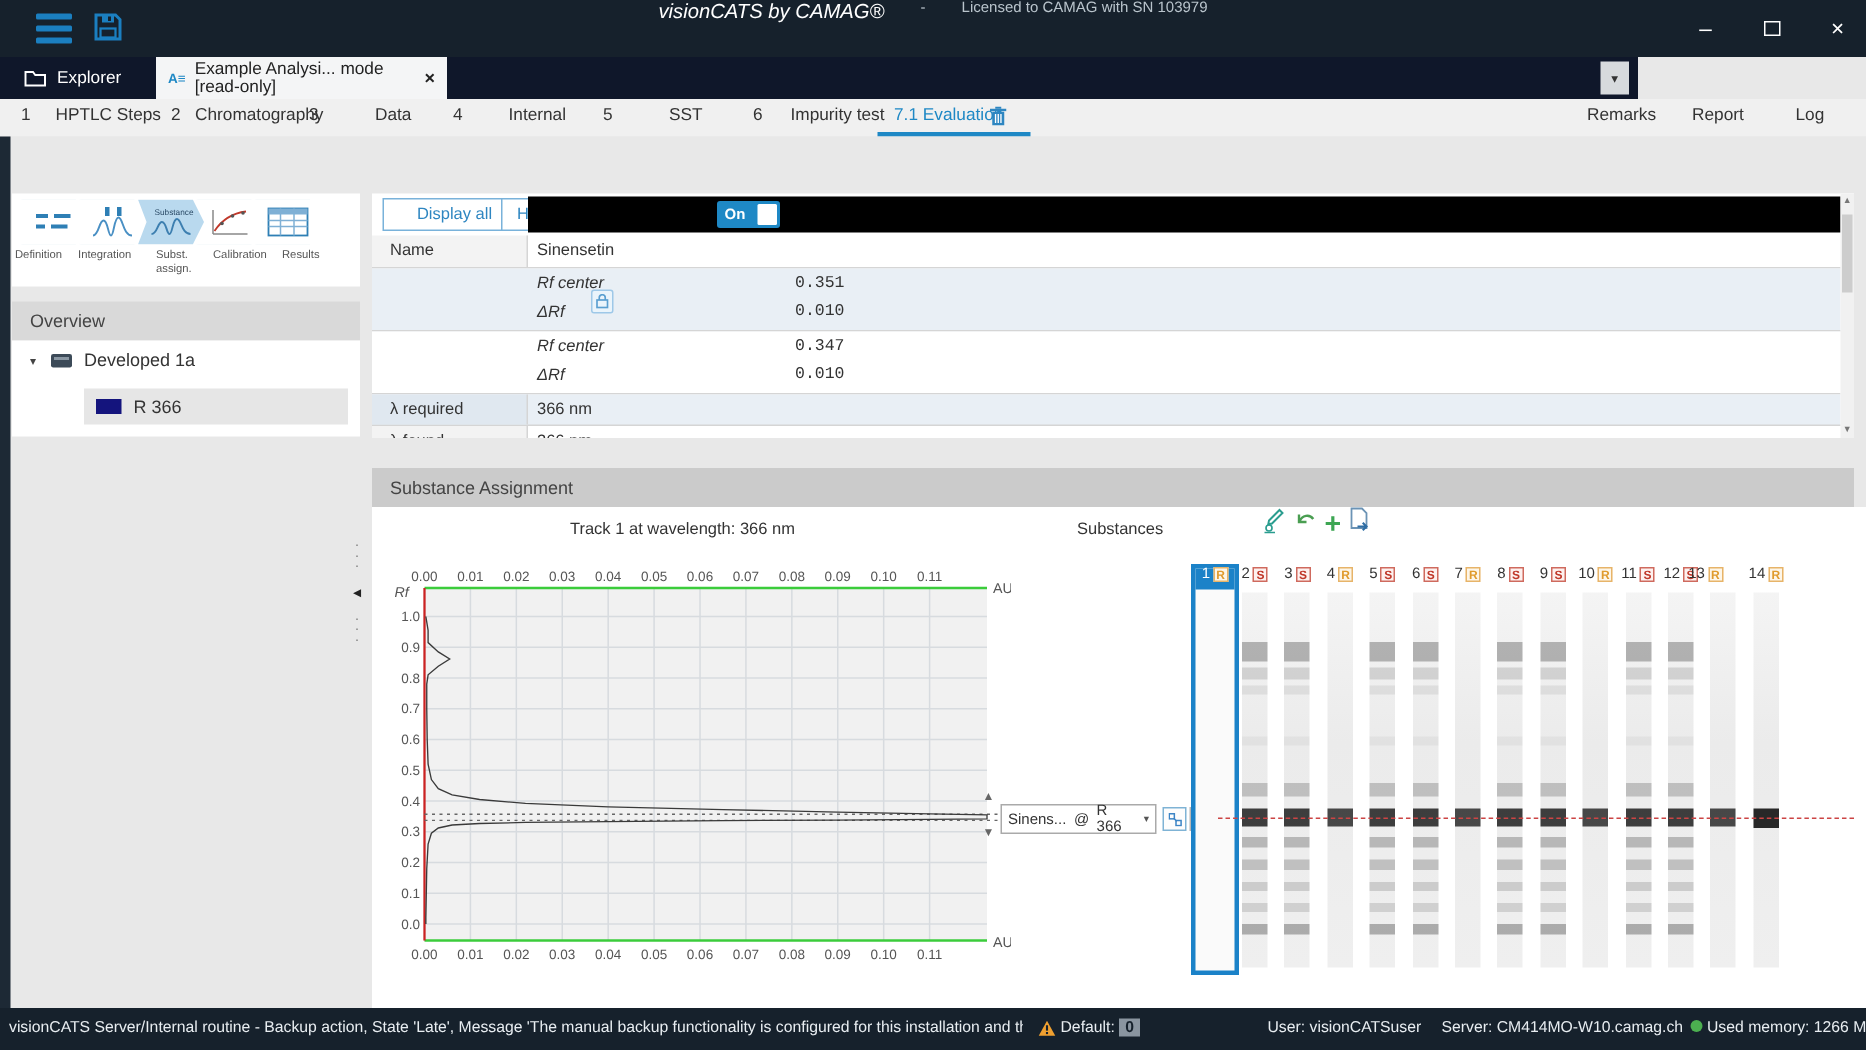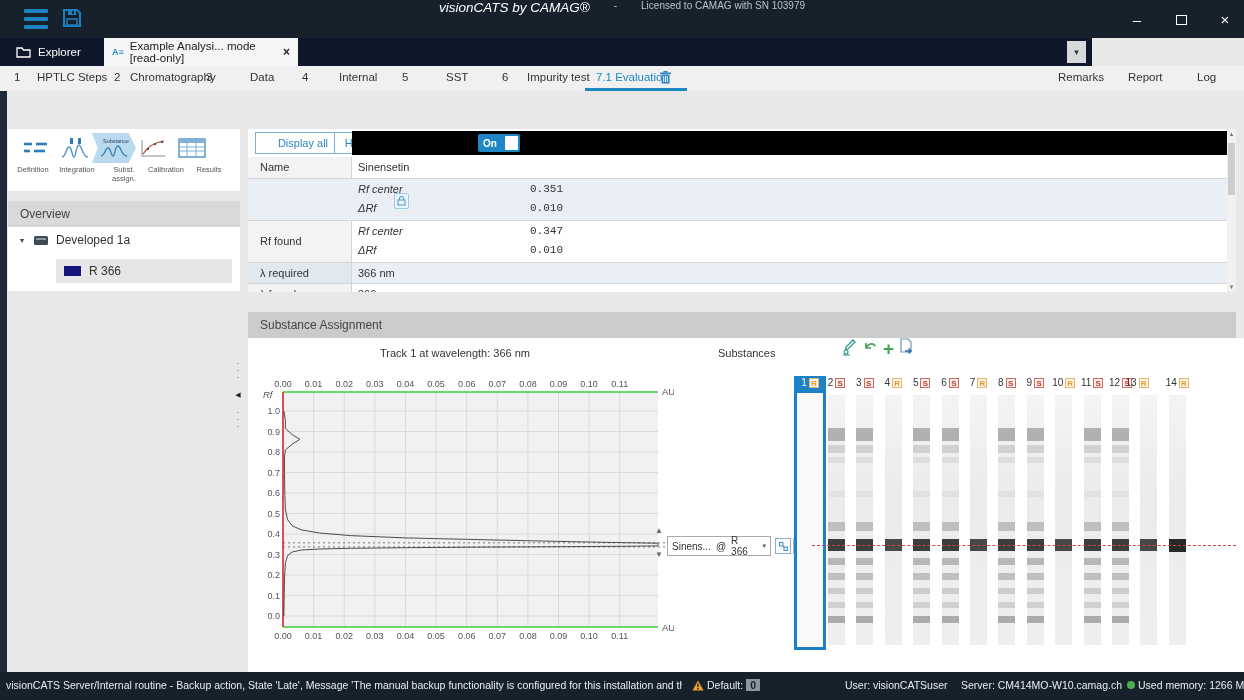--- a/index.html
+++ b/index.html
@@ -40,21 +40,21 @@
   .leftstrip { position:absolute; left:0; top:0; width:7px; height:581px; background:#1d2935; }
   .panel-hd { position:absolute; background:#d9d9d9; font-size:12px; color:#444; padding-left:12px; display:flex; align-items:center; }
   .panel { position:absolute; background:#fff; }
 
   
   .steps-row { position:absolute; left:6px; top:4px; display:flex; }
   .chev { width:44px; height:30px; margin-right:-5px; background:#fff; clip-path:polygon(0 0,83% 0,100% 50%,83% 100%,0 100%,13% 50%); filter:drop-shadow(0 0 1px #8fb6d0); position:relative; cursor:pointer; }
   .chev.first { clip-path:polygon(0 0,83% 0,100% 50%,83% 100%,0 100%); }
   .chev.active { background:#b9d9ee; }
   .chev svg { position:absolute; left:5px; top:2px; }
-  .step-label { position:absolute; font-size:7.5px; color:#555; text-align:center; top:36px; line-height:1.25; }
+  .step-label { position:absolute; font-size:7.5px; color:#555; text-align:left; top:36px; line-height:1.25; }
   .tree-row { position:absolute; left:0; display:flex; align-items:center; font-size:12px; color:#333; cursor:pointer; }
   .tree-caret { font-size:8px; color:#444; margin-right:10px; }
   .tree-sel { position:absolute; left:48px; top:32px; width:176px; height:24px; background:#e6e6e6; display:flex; align-items:center; cursor:pointer; }
   .swatch { width:17px; height:10px; margin:0 8px 0 8px; }
 
   .vsplit { position:absolute; left:232px; top:254px; width:12px; height:100px; display:flex; flex-direction:column; align-items:center; justify-content:center; color:#777; cursor:pointer; }
   .vsplit .d { font-size:9px; line-height:7px; }
   .vsplit .arr { font-size:7px; color:#222; margin:10px 0; }
 
   
@@ -296,21 +296,20 @@
       <span class="lock-icon">
         <svg width="9" height="10" viewBox="0 0 9 10">
             <rect x="1" y="4" width="7" height="5" fill="none" stroke="#5a9fd0" stroke-width="1.1"></rect>
             <path d="M2.5 4 V2.5 a2 2 0 0 1 4 0 V4" fill="none" stroke="#5a9fd0" stroke-width="1.1"></path>
           </svg>
       </span>
       <span class="subk" style="top:23px">ΔRf</span>
       <span class="subv" style="top:23px">0.010</span>
     </div>
     <div class="st-row row-white" style="top:92px;height:42px">
-      <div class="st-label" style="padding-top:14px">Rf found</div>
       <span class="subk" style="top:4px">Rf center</span>
       <span class="subv" style="top:4px">0.347</span>
       <span class="subk" style="top:23px">ΔRf</span>
       <span class="subv" style="top:23px">0.010</span>
     </div>
     <div class="st-row row-shade" style="top:134px;height:21px">
       <div class="st-label">λ required</div>
       <div class="st-val">366 nm</div>
     </div>
     <div class="st-row row-white" style="top:155px;height:21px">

